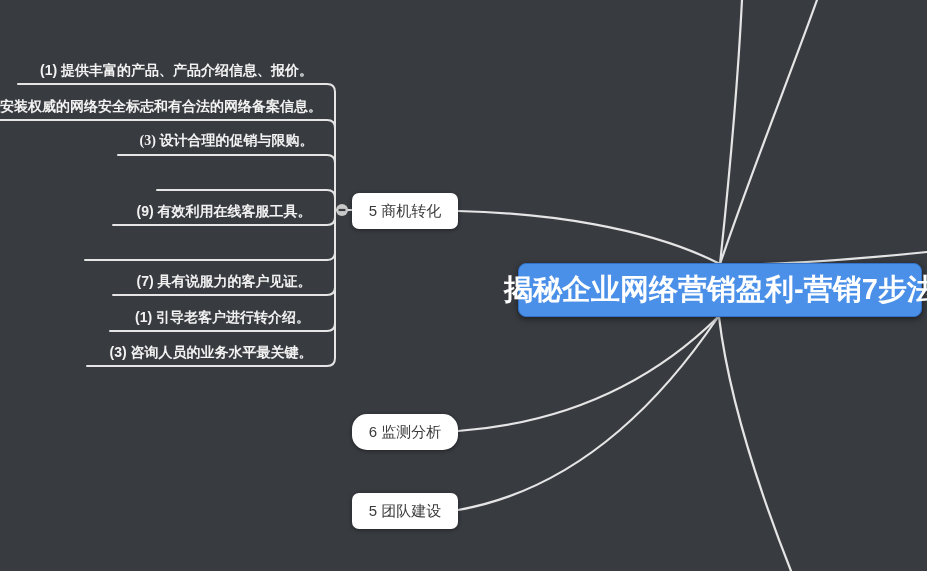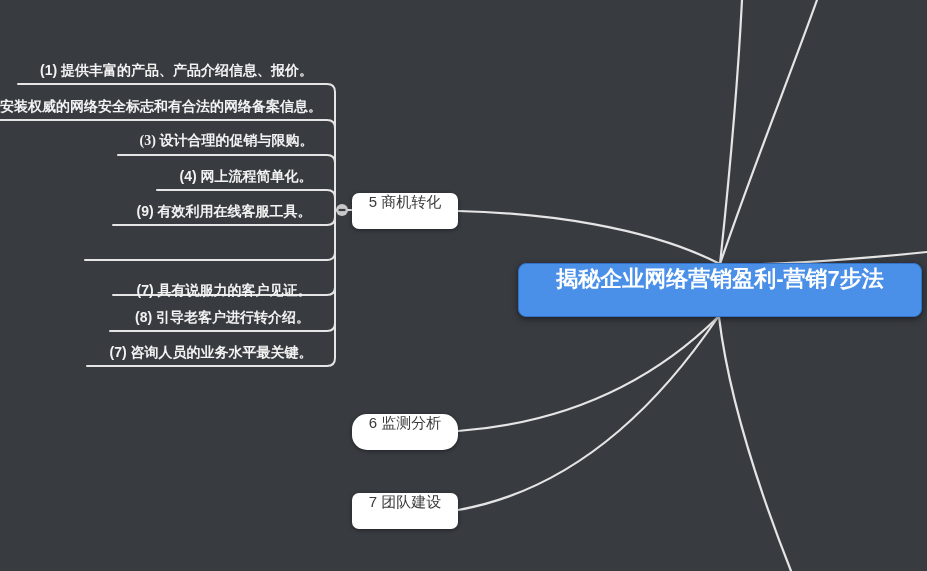--- a/index.html
+++ b/index.html
@@ -8,43 +8,43 @@
     background:#383b40;font-family:"Liberation Sans",sans-serif;
   }
   #lines{position:absolute;left:0;top:0;z-index:1;}
   .subtopic{
     position:absolute;z-index:2;height:20px;line-height:20px;
     text-align:center;white-space:nowrap;
     font-size:14px;font-weight:bold;color:#f2f2f2;
     cursor:default;
   }
   .node{
-    position:absolute;z-index:3;display:flex;justify-content:center;
+    position:absolute;z-index:3;display:flex;align-items:center;justify-content:center;
     background:#ffffff;border-radius:7px;
     box-shadow:0 1px 4px rgba(0,0,0,0.45);
     color:#3a3a3a;font-size:15px;white-space:nowrap;cursor:default;
   }
   .node.branch{left:352px;width:106px;height:36px;}
   #node-branch-5{top:193px;}
   #node-branch-6{top:414px;border-radius:15px;}
   #node-branch-7{top:493px;}
   #central-node{
     left:518px;top:263px;width:404px;height:54px;
     background:#4a8fe8;border:1px solid #3272c8;box-sizing:border-box;
     border-radius:8px;box-shadow:0 2px 6px rgba(0,0,0,0.5);
-    color:#ffffff;font-size:22px;font-weight:bold;
+    color:#ffffff;font-size:29px;font-weight:bold;
   }
   
   #subtopic-1{top:60px;left:18px;right:592px;}
   #subtopic-2{top:96px;left:-13px;right:592px;}
   #subtopic-3{top:131px;left:118px;right:592px;font-family:Liberation Serif, serif;}
   #subtopic-4{top:166px;left:157px;right:592px;}
   #subtopic-5{top:201px;left:113px;right:592px;}
   #subtopic-6{top:236px;left:85px;right:592px;}
-  #subtopic-7{top:280px;left:113px;right:592px;}
+  #subtopic-7{top:271px;left:113px;right:592px;}
   #subtopic-8{top:307px;left:110px;right:592px;}
   #subtopic-9{top:342px;left:87px;right:592px;}
 </style>
 </head>
 <body>
 
 <div id="canvas">
 
   <svg id="lines" width="927" height="571" viewBox="0 0 927 571">
     <g fill="none" stroke="#e5e5e5" stroke-width="2.2" stroke-linecap="round">
@@ -73,33 +73,32 @@
 
     <g style="cursor:pointer;">
       <circle cx="342" cy="210" r="6" fill="#c9c9c9"></circle>
       <line x1="338.6" y1="210" x2="345.4" y2="210" stroke="#383b40" stroke-width="2.2"></line>
     </g>
   </svg>
 
   <div class="subtopic" id="subtopic-1">(1) 提供丰富的产品、产品介绍信息、报价。</div>
   <div class="subtopic" id="subtopic-2">安装权威的网络安全标志和有合法的网络备案信息。</div>
   <div class="subtopic" id="subtopic-3">(3) 设计合理的促销与限购。</div>
-  <div class="subtopic" id="subtopic-4">(4) 网上流程简单化。</div>
   <div class="subtopic" id="subtopic-5">(9) 有效利用在线客服工具。</div>
   <div class="subtopic" id="subtopic-7">(7) 具有说服力的客户见证。</div>
-  <div class="subtopic" id="subtopic-8">(8) 引导老客户进行转介绍。</div>
-  <div class="subtopic" id="subtopic-9">(7) 咨询人员的业务水平最关键。</div>
+  <div class="subtopic" id="subtopic-8">(1) 引导老客户进行转介绍。</div>
+  <div class="subtopic" id="subtopic-9">(3) 咨询人员的业务水平最关键。</div>
 
   <div class="node branch" id="node-branch-5">
     <span>5 商机转化</span>
   </div>
   <div class="node branch" id="node-branch-6">
     <span>6 监测分析</span>
   </div>
   <div class="node branch" id="node-branch-7">
-    <span>7 团队建设</span>
+    <span>5 团队建设</span>
   </div>
 
   <div class="node" id="central-node">
     <span>揭秘企业网络营销盈利-营销7步法</span>
   </div>
 
 </div>
 
 </body></html>

